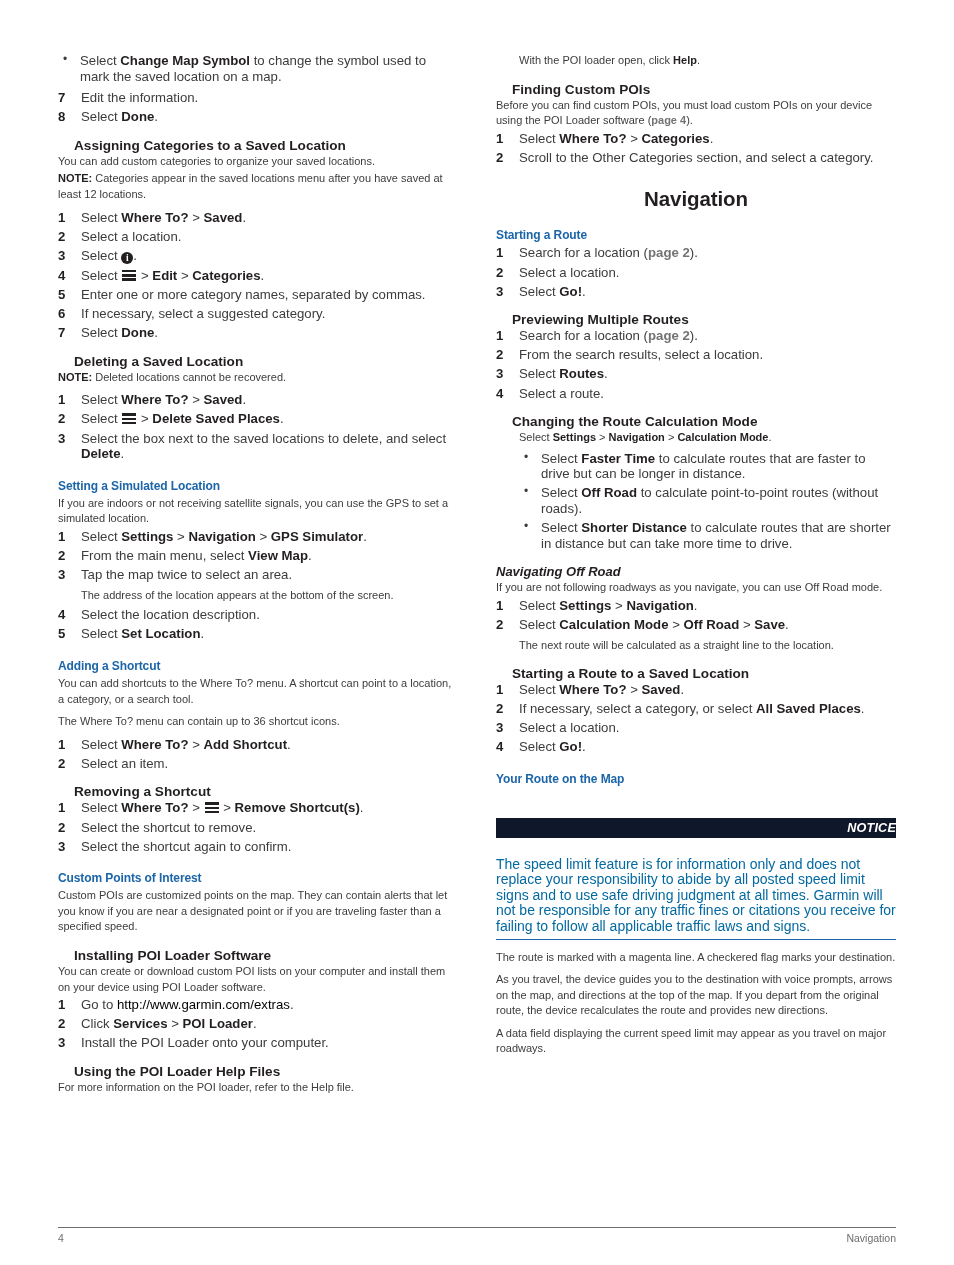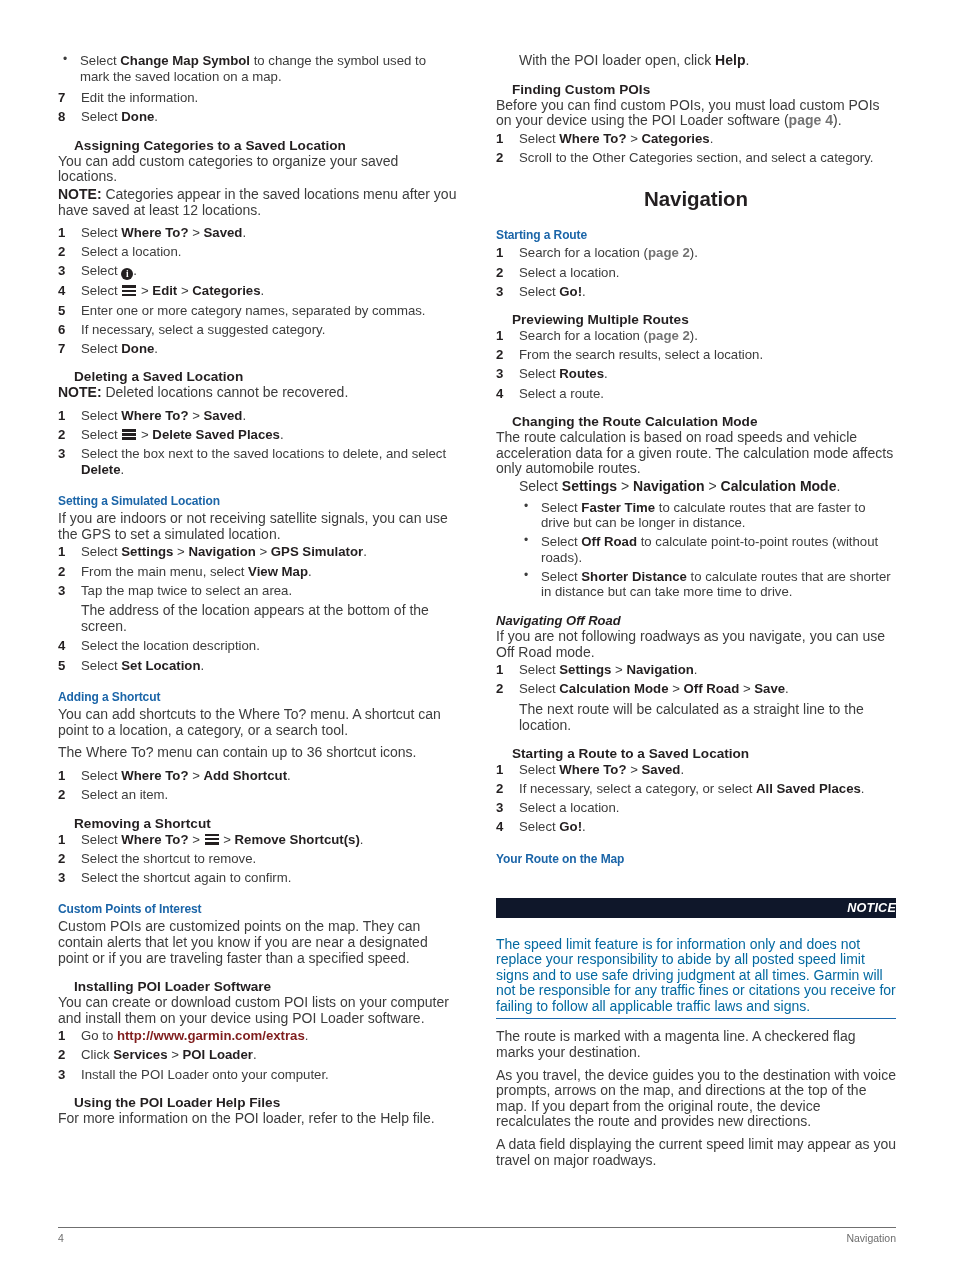--- a/index.html
+++ b/index.html
@@ -50,21 +50,21 @@
     padding-left: 16px;
   }
   .h4 {
     font-size: 13px;
     font-weight: bold;
     font-style: italic;
     color: #231f20;
     margin: 13px 0 1px 0;
   }
   p.body {
-    font-size: 14px;
+    font-size: 11px;
     line-height: 15.6px;
     margin: 0 0 7px 0;
     color: #3c3c3c;
   }
   p.tight { margin-bottom: 2px; }
 
   
   ol.steps {
     list-style: none;
     margin: 0 0 6px 0;
@@ -113,23 +113,22 @@
   .note-indent { padding-left: 23px; }
 
   b, strong { color: #231f20; font-weight: bold; }
   .sep { color: #3c3c3c; font-weight: normal; }
   a.xref, .xref {
     color: #737373;
     text-decoration: none;
     font-weight: bold;
   }
   a.url, .url {
-    color: #7f1d1d;
+    color: #000000;
     text-decoration: none;
-    font-weight: bold;
   }
 
   
   .icon-menu {
     display: inline-block;
     width: 14px; height: 11px;
     position: relative;
     vertical-align: -1px;
     margin: 0 1px;
   }
@@ -295,21 +294,20 @@
 
       <h3 class="h3">Previewing Multiple Routes</h3>
       <ol class="steps">
         <li><span class="num">1</span><span>Search for a location (</span><a class="xref" href="#">page 2</a><span>).</span></li>
         <li><span class="num">2</span><span>From the search results, select a location.</span></li>
         <li><span class="num">3</span><span>Select </span><b>Routes</b><span>.</span></li>
         <li><span class="num">4</span><span>Select a route.</span></li>
       </ol>
 
       <h3 class="h3">Changing the Route Calculation Mode</h3>
-      <p class="body tight">The route calculation is based on road speeds and vehicle acceleration data for a given route. The calculation mode affects only automobile routes.</p>
       <p class="body note-indent" style="margin-bottom:5px;"><span>Select </span><b>Settings</b><span class="sep"> &gt; </span><b>Navigation</b><span class="sep"> &gt; </span><b>Calculation Mode</b><span>.</span></p>
       <div class="sub-indent">
         <ul class="bullets">
           <li><span>Select </span><b>Faster Time</b><span> to calculate routes that are faster to drive but can be longer in distance.</span></li>
           <li><span>Select </span><b>Off Road</b><span> to calculate point-to-point routes (without roads).</span></li>
           <li><span>Select </span><b>Shorter Distance</b><span> to calculate routes that are shorter in distance but can take more time to drive.</span></li>
         </ul>
       </div>
 
       <h4 class="h4">Navigating Off Road</h4>

